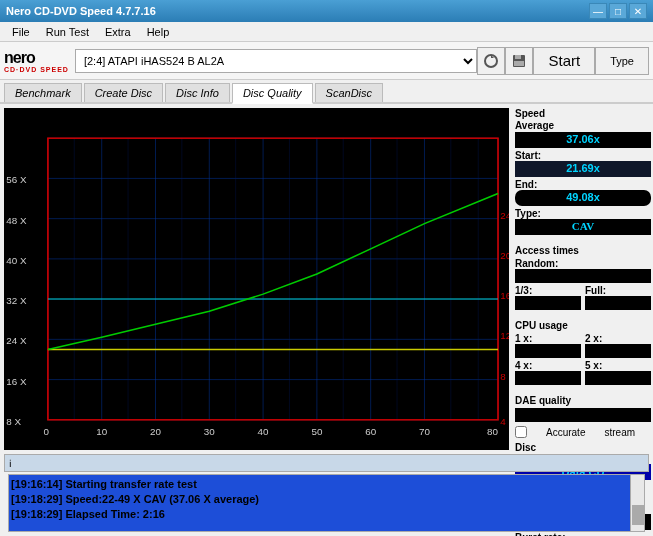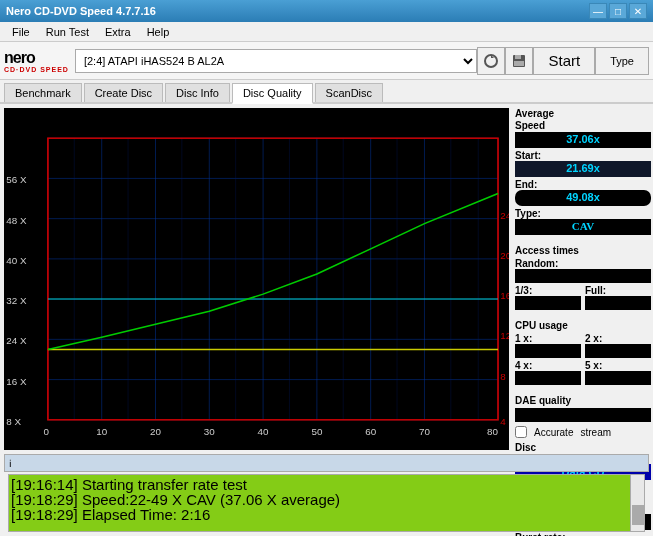--- a/index.html
+++ b/index.html
@@ -87,20 +87,21 @@
       font-size: 11px; cursor: pointer;
     }
 
     
     .tabs {
       background: #f0f0f0;
       display: flex;
       padding: 3px 4px 0;
       border-bottom: 2px solid #ccc;
       gap: 2px;
+      font-style: italic;
     }
     .tab {
       padding: 3px 10px;
       border: 1px solid #bbb;
       border-bottom: none;
       background: #e0e0e0;
       cursor: pointer;
       font-size: 11px;
     }
     .tab.active {
@@ -162,34 +163,35 @@
 
     .section-header {
       font-size: 10px;
       font-weight: bold;
       color: #000;
       margin-top: 8px;
     }
 
     
     .log-area {
-      background: #84cc16;
+      background: #1d4ed8;
       border: 1px solid #aaa;
       margin: 2px 4px;
       height: 78px;
       overflow-y: auto;
-      font-size: 15px;
+      font-size: 11px;
       padding: 2px;
+      font-weight: bold;
     }
     .log-entry { line-height: 15px; }
 
     .checkbox-row {
       display: flex;
       align-items: center;
-      gap: 7px;
+      gap: 19px;
       margin-top: 2px;
     }
     .checkbox-row input { width: 12px; height: 12px; }
 
     .disc-type-badge {
       background: #0000aa;
       color: #00ccff;
       text-align: center;
       font-size: 11px;
       font-weight: bold;
@@ -329,22 +331,22 @@
       <text x="452" y="230" fill="#cc0000" font-size="9" font-family="Arial">12</text>
       <text x="452" y="190" fill="#cc0000" font-size="9" font-family="Arial">16</text>
       <text x="452" y="150" fill="#cc0000" font-size="9" font-family="Arial">20</text>
       <text x="452" y="110" fill="#cc0000" font-size="9" font-family="Arial">24</text>
     </svg>
   </div>
 
   <div class="right-panel">
 
     <div class="panel-section">
+      <div class="panel-label">Speed</div>
       <div class="panel-label">Average</div>
-      <div class="panel-label">Speed</div>
       <div class="panel-value" style="color:#00d4ff;background:#000;font-weight:bold;">37.06x</div>
     </div>
 
     <div class="panel-row">
       <div class="panel-col">
         <div class="panel-label">Start:</div>
         <div class="panel-value" style="color:#00d4ff;background:#0f172a;">21.69x</div>
       </div>
     </div>
 

